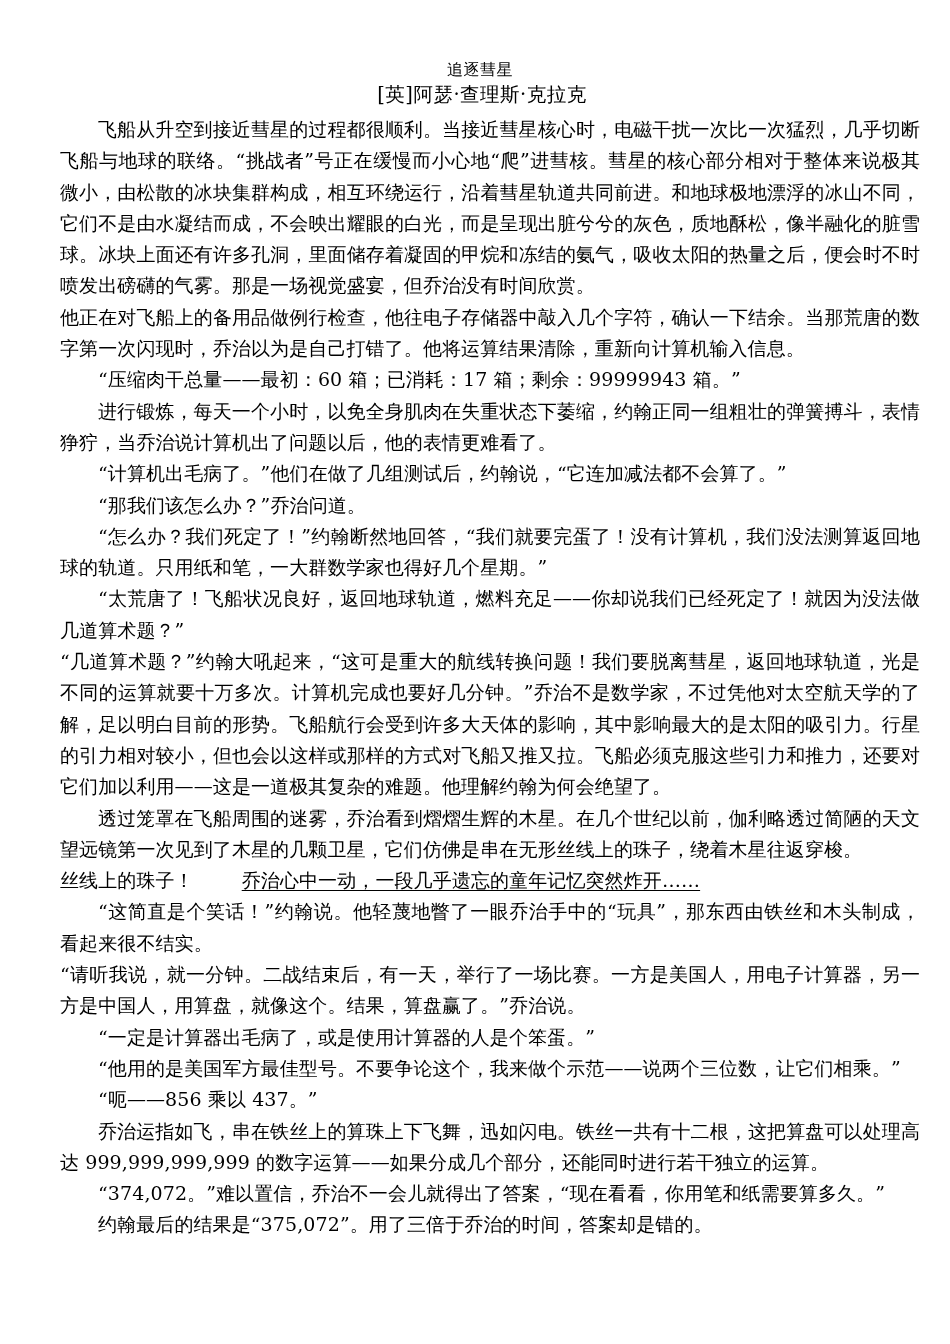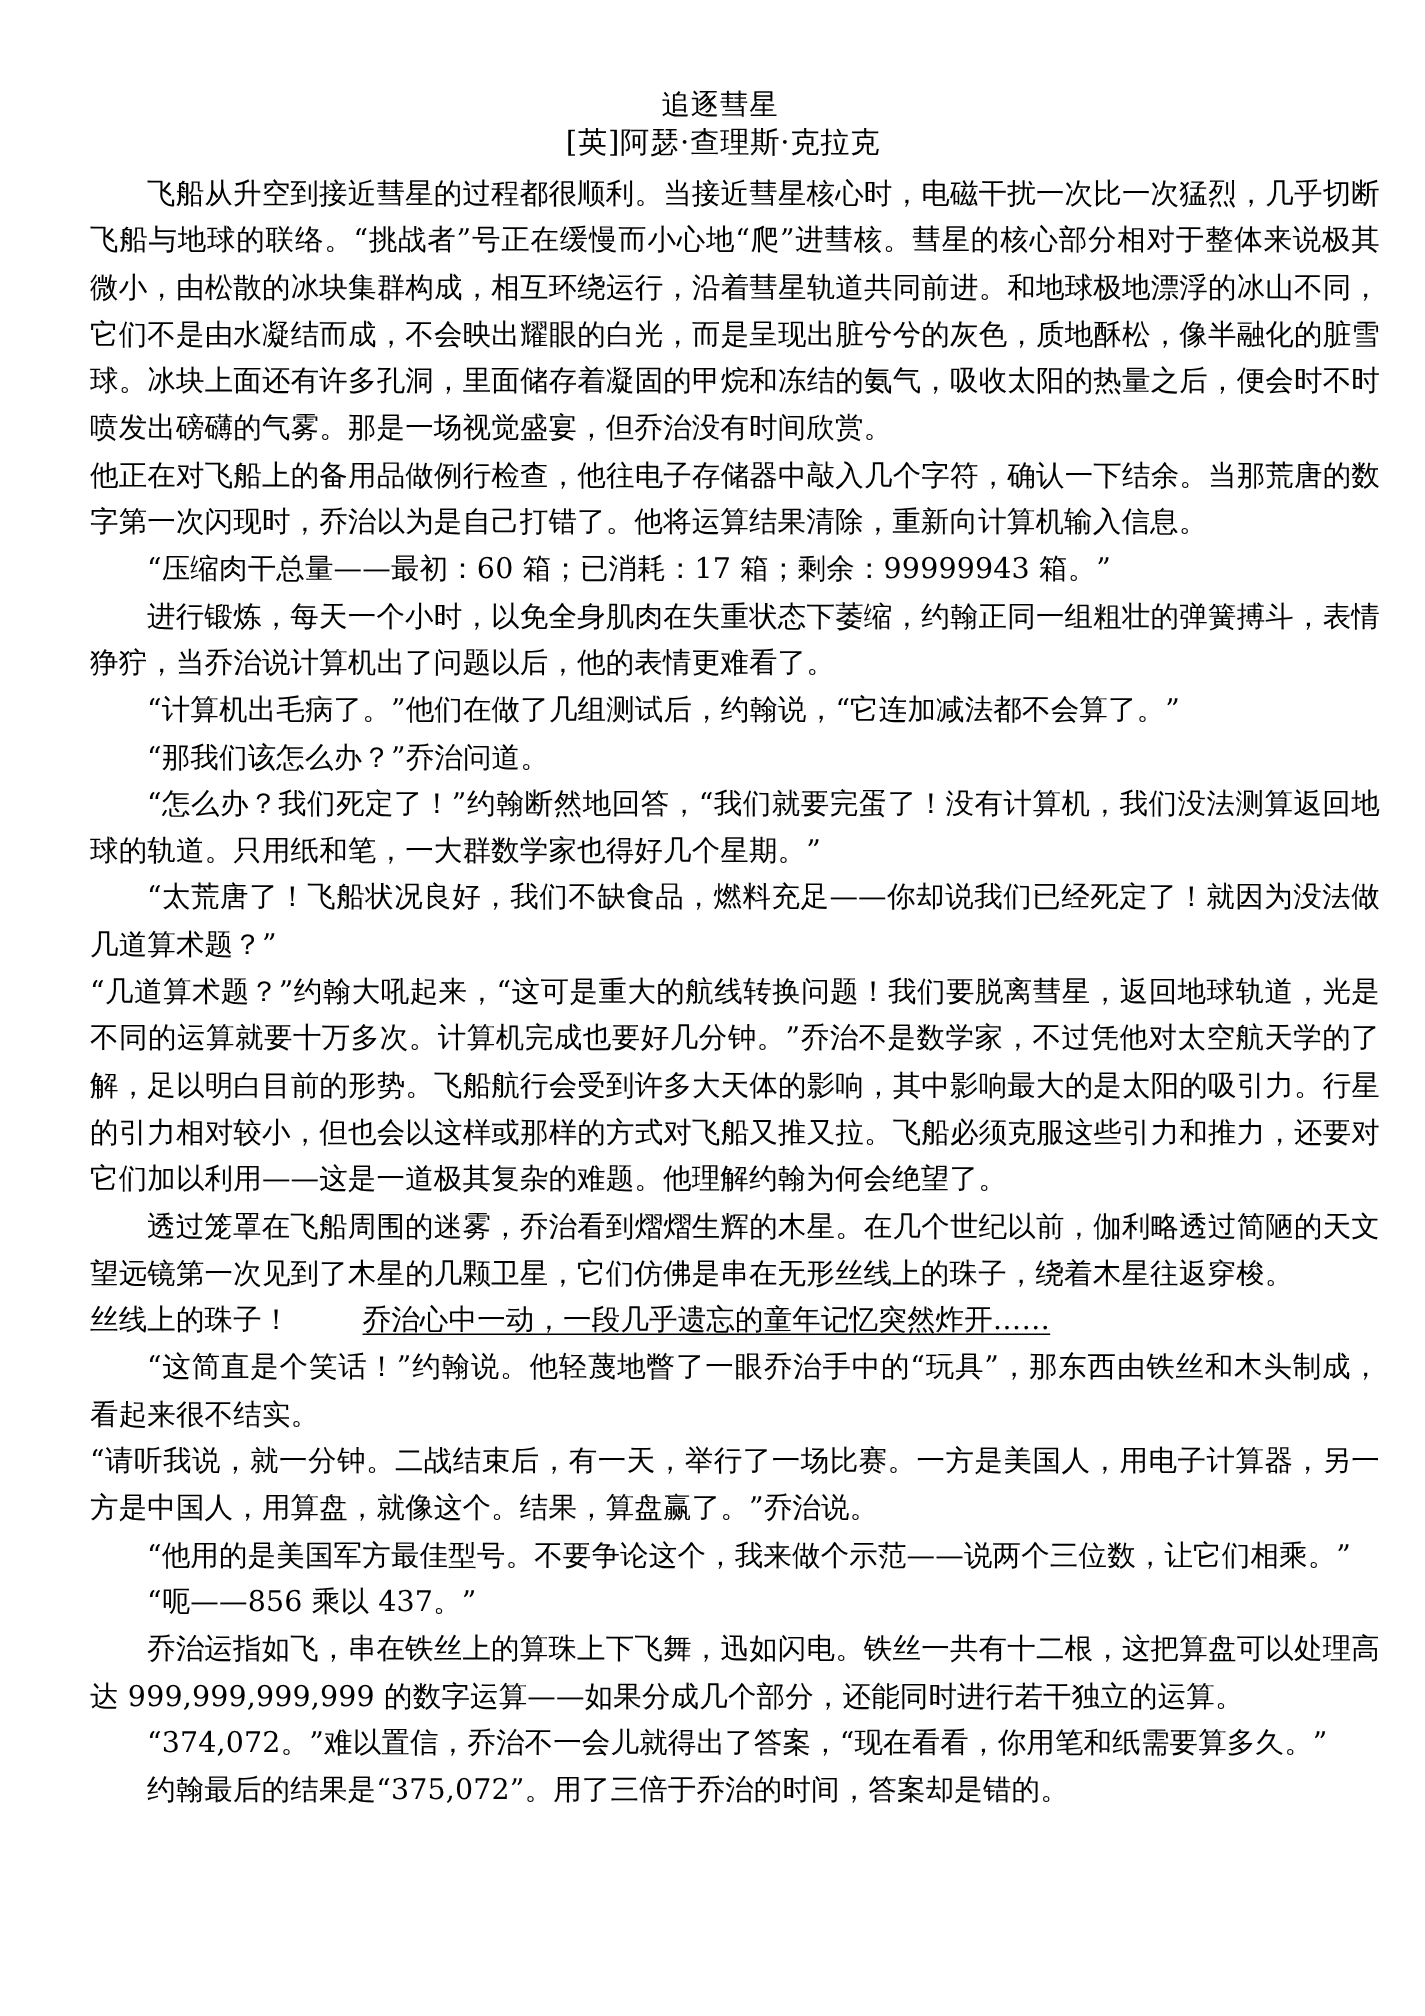--- a/index.html
+++ b/index.html
@@ -22,21 +22,21 @@
     box-sizing: border-box;
     padding: 58px 30px 0 60px;
     background: #ffffff;
     overflow: hidden;
   }
   .title-block {
     text-align: center;
     margin: 0 0 4px 0;
   }
   .doc-title {
-    font-size: 19px;
+    font-size: 16px;
     line-height: 24px;
     letter-spacing: 0.5px;
     margin: 0;
     padding: 0;
     font-weight: normal;
     text-align: center;
     
     transform: translateX(-10px);
   }
   .doc-author {
@@ -88,26 +88,27 @@
   </div>
 
   <div class="body-text" id="body-text">
       <p class="indent">飞船从升空到接近彗星的过程都很顺利。当接近彗星核心时，电磁干扰一次比一次猛烈，几乎切断飞船与地球的联络。“挑战者”号正在缓慢而小心地“爬”进彗核。彗星的核心部分相对于整体来说极其微小，由松散的冰块集群构成，相互环绕运行，沿着彗星轨道共同前进。和地球极地漂浮的冰山不同，它们不是由水凝结而成，不会映出耀眼的白光，而是呈现出脏兮兮的灰色，质地酥松，像半融化的脏雪球。冰块上面还有许多孔洞，里面储存着凝固的甲烷和冻结的氨气，吸收太阳的热量之后，便会时不时喷发出磅礴的气雾。那是一场视觉盛宴，但乔治没有时间欣赏。</p>
       <p class="noindent">他正在对飞船上的备用品做例行检查，他往电子存储器中敲入几个字符，确认一下结余。当那荒唐的数字第一次闪现时，乔治以为是自己打错了。他将运算结果清除，重新向计算机输入信息。</p>
       <p class="indent">“压缩肉干总量——最初：60 箱；已消耗：17 箱；剩余：99999943 箱。”</p>
       <p class="indent">进行锻炼，每天一个小时，以免全身肌肉在失重状态下萎缩，约翰正同一组粗壮的弹簧搏斗，表情狰狞，当乔治说计算机出了问题以后，他的表情更难看了。</p>
       <p class="indent">“计算机出毛病了。”他们在做了几组测试后，约翰说，“它连加减法都不会算了。”</p>
       <p class="indent">“那我们该怎么办？”乔治问道。</p>
       <p class="indent">“怎么办？我们死定了！”约翰断然地回答，“我们就要完蛋了！没有计算机，我们没法测算返回地球的轨道。只用纸和笔，一大群数学家也得好几个星期。”</p>
-      <p class="indent">“太荒唐了！飞船状况良好，我们不缺食品，燃料充足——你却说我们已经死定了！就因为没法做几道算术题？”</p>
+      <p class="indent">“太荒唐了！飞船状况良好，返回地球轨道，燃料充足——你却说我们已经死定了！就因为没法做几道算术题？”</p>
       <p class="noindent">“几道算术题？”约翰大吼起来，“这可是重大的航线转换问题！我们要脱离彗星，返回地球轨道，光是不同的运算就要十万多次。计算机完成也要好几分钟。”乔治不是数学家，不过凭他对太空航天学的了解，足以明白目前的形势。飞船航行会受到许多大天体的影响，其中影响最大的是太阳的吸引力。行星的引力相对较小，但也会以这样或那样的方式对飞船又推又拉。飞船必须克服这些引力和推力，还要对它们加以利用——这是一道极其复杂的难题。他理解约翰为何会绝望了。</p>
       <p class="indent">透过笼罩在飞船周围的迷雾，乔治看到熠熠生辉的木星。在几个世纪以前，伽利略透过简陋的天文望远镜第一次见到了木星的几颗卫星，它们仿佛是串在无形丝线上的珠子，绕着木星往返穿梭。</p>
       <p class="noindent"><span>丝线上的珠子！</span><span class="u-line">乔治心中一动，一段几乎遗忘的童年记忆突然炸开……</span></p>
       <p class="indent">“这简直是个笑话！”约翰说。他轻蔑地瞥了一眼乔治手中的“玩具”，那东西由铁丝和木头制成，看起来很不结实。</p>
       <p class="noindent">“请听我说，就一分钟。二战结束后，有一天，举行了一场比赛。一方是美国人，用电子计算器，另一方是中国人，用算盘，就像这个。结果，算盘赢了。”乔治说。</p>
+      <p class="indent">“一定是计算器出毛病了，或是使用计算器的人是个笨蛋。”</p>
       <p class="indent">“他用的是美国军方最佳型号。不要争论这个，我来做个示范——说两个三位数，让它们相乘。”</p>
       <p class="indent">“呃——856 乘以 437。”</p>
       <p class="indent">乔治运指如飞，串在铁丝上的算珠上下飞舞，迅如闪电。铁丝一共有十二根，这把算盘可以处理高达 999,999,999,999 的数字运算——如果分成几个部分，还能同时进行若干独立的运算。</p>
       <p class="indent">“374,072。”难以置信，乔治不一会儿就得出了答案，“现在看看，你用笔和纸需要算多久。”</p>
       <p class="indent">约翰最后的结果是“375,072”。用了三倍于乔治的时间，答案却是错的。</p>
     </div>
 
 </div>
 
 </body></html>

